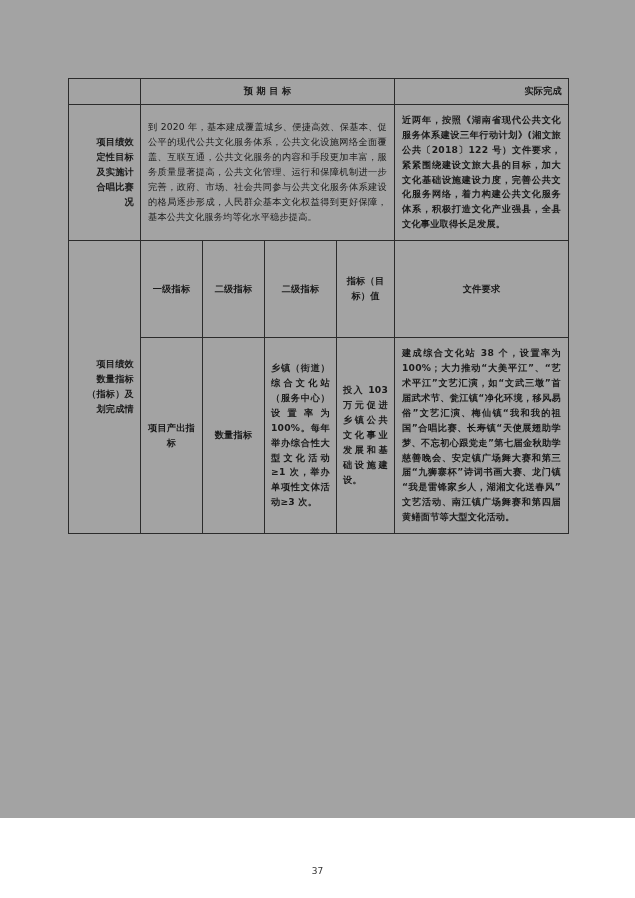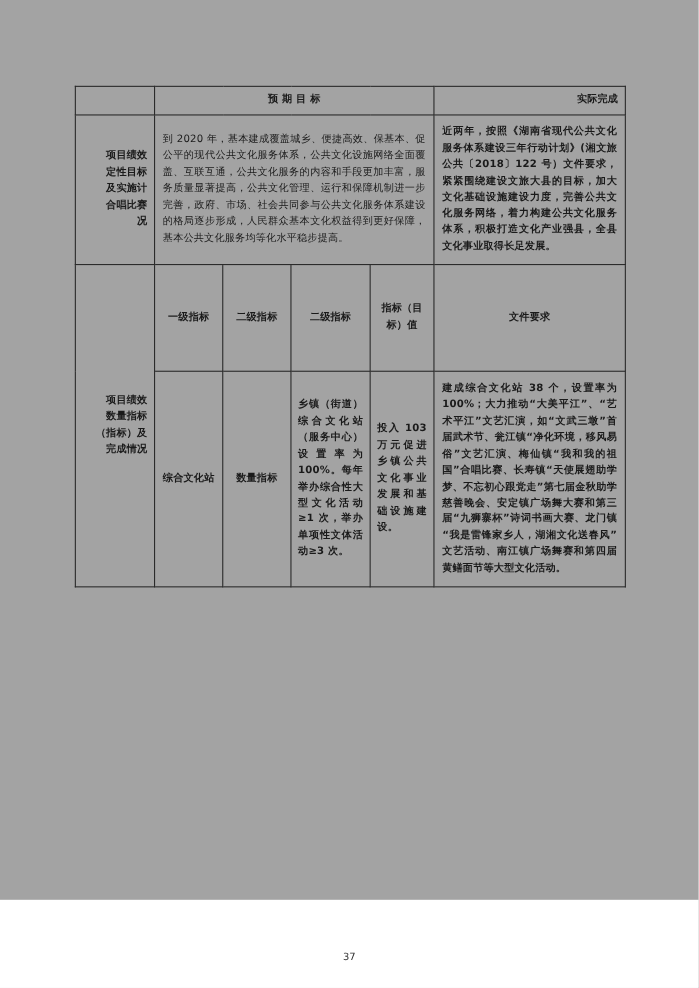--- a/index.html
+++ b/index.html
@@ -135,31 +135,31 @@
         </td>
         <td colspan="4" class="body-cell vtop" style="padding:8px 7px;">到 2020 年，基本建成覆盖城乡、便捷高效、保基本、促公平的现代公共文化服务体系，公共文化设施网络全面覆盖、互联互通，公共文化服务的内容和手段更加丰富，服务质量显著提高，公共文化管理、运行和保障机制进一步完善，政府、市场、社会共同参与公共文化服务体系建设的格局逐步形成，人民群众基本文化权益得到更好保障，基本公共文化服务均等化水平稳步提高。</td>
         <td class="bold-just vtop" style="padding:8px 7px;">近两年，按照《湖南省现代公共文化服务体系建设三年行动计划》(湘文旅公共〔2018〕122 号）文件要求，紧紧围绕建设文旅大县的目标，加大文化基础设施建设力度，完善公共文化服务网络，着力构建公共文化服务体系，积极打造文化产业强县，全县文化事业取得长足发展。</td>
       </tr>
 
       <tr>
         <td rowspan="2" class="rowlabel">
           <span>项目绩效</span><br>
           <span>数量指标</span><br>
           <span>（指标）及</span><br>
-          <span>完成情况</span>
+          <span>划完成情</span>
         </td>
         <td class="sub-hdr" style="height:86px;">一级指标</td>
         <td class="sub-hdr">二级指标</td>
         <td class="sub-hdr">二级指标</td>
         <td class="sub-hdr">指标（目标）值</td>
         <td class="sub-hdr">文件要求</td>
       </tr>
 
       <tr>
-        <td class="center-cell">综合文化站</td>
+        <td class="center-cell">项目产出指标</td>
         <td class="center-cell">数量指标</td>
         <td class="narrow-just">乡镇（街道）综合文化站（服务中心）设置率为 100%。每年举办综合性大型文化活动≥1 次，举办单项性文体活动≥3 次。</td>
         <td class="narrow-just">投入 103 万元促进乡镇公共文化事业发展和基础设施建设。</td>
         <td class="bold-just vtop" style="padding:8px 7px;">建成综合文化站 38 个，设置率为 100%；大力推动“大美平江”、“艺术平江”文艺汇演，如“文武三墩”首届武术节、瓮江镇“净化环境，移风易俗”文艺汇演、梅仙镇“我和我的祖国”合唱比赛、长寿镇“天使展翅助学梦、不忘初心跟党走”第七届金秋助学慈善晚会、安定镇广场舞大赛和第三届“九狮寨杯”诗词书画大赛、龙门镇“我是雷锋家乡人，湖湘文化送春风”文艺活动、南江镇广场舞赛和第四届黄鳝面节等大型文化活动。</td>
       </tr>
     </tbody>
       </table>
   </div>
 
   <div class="page-number">37</div>

